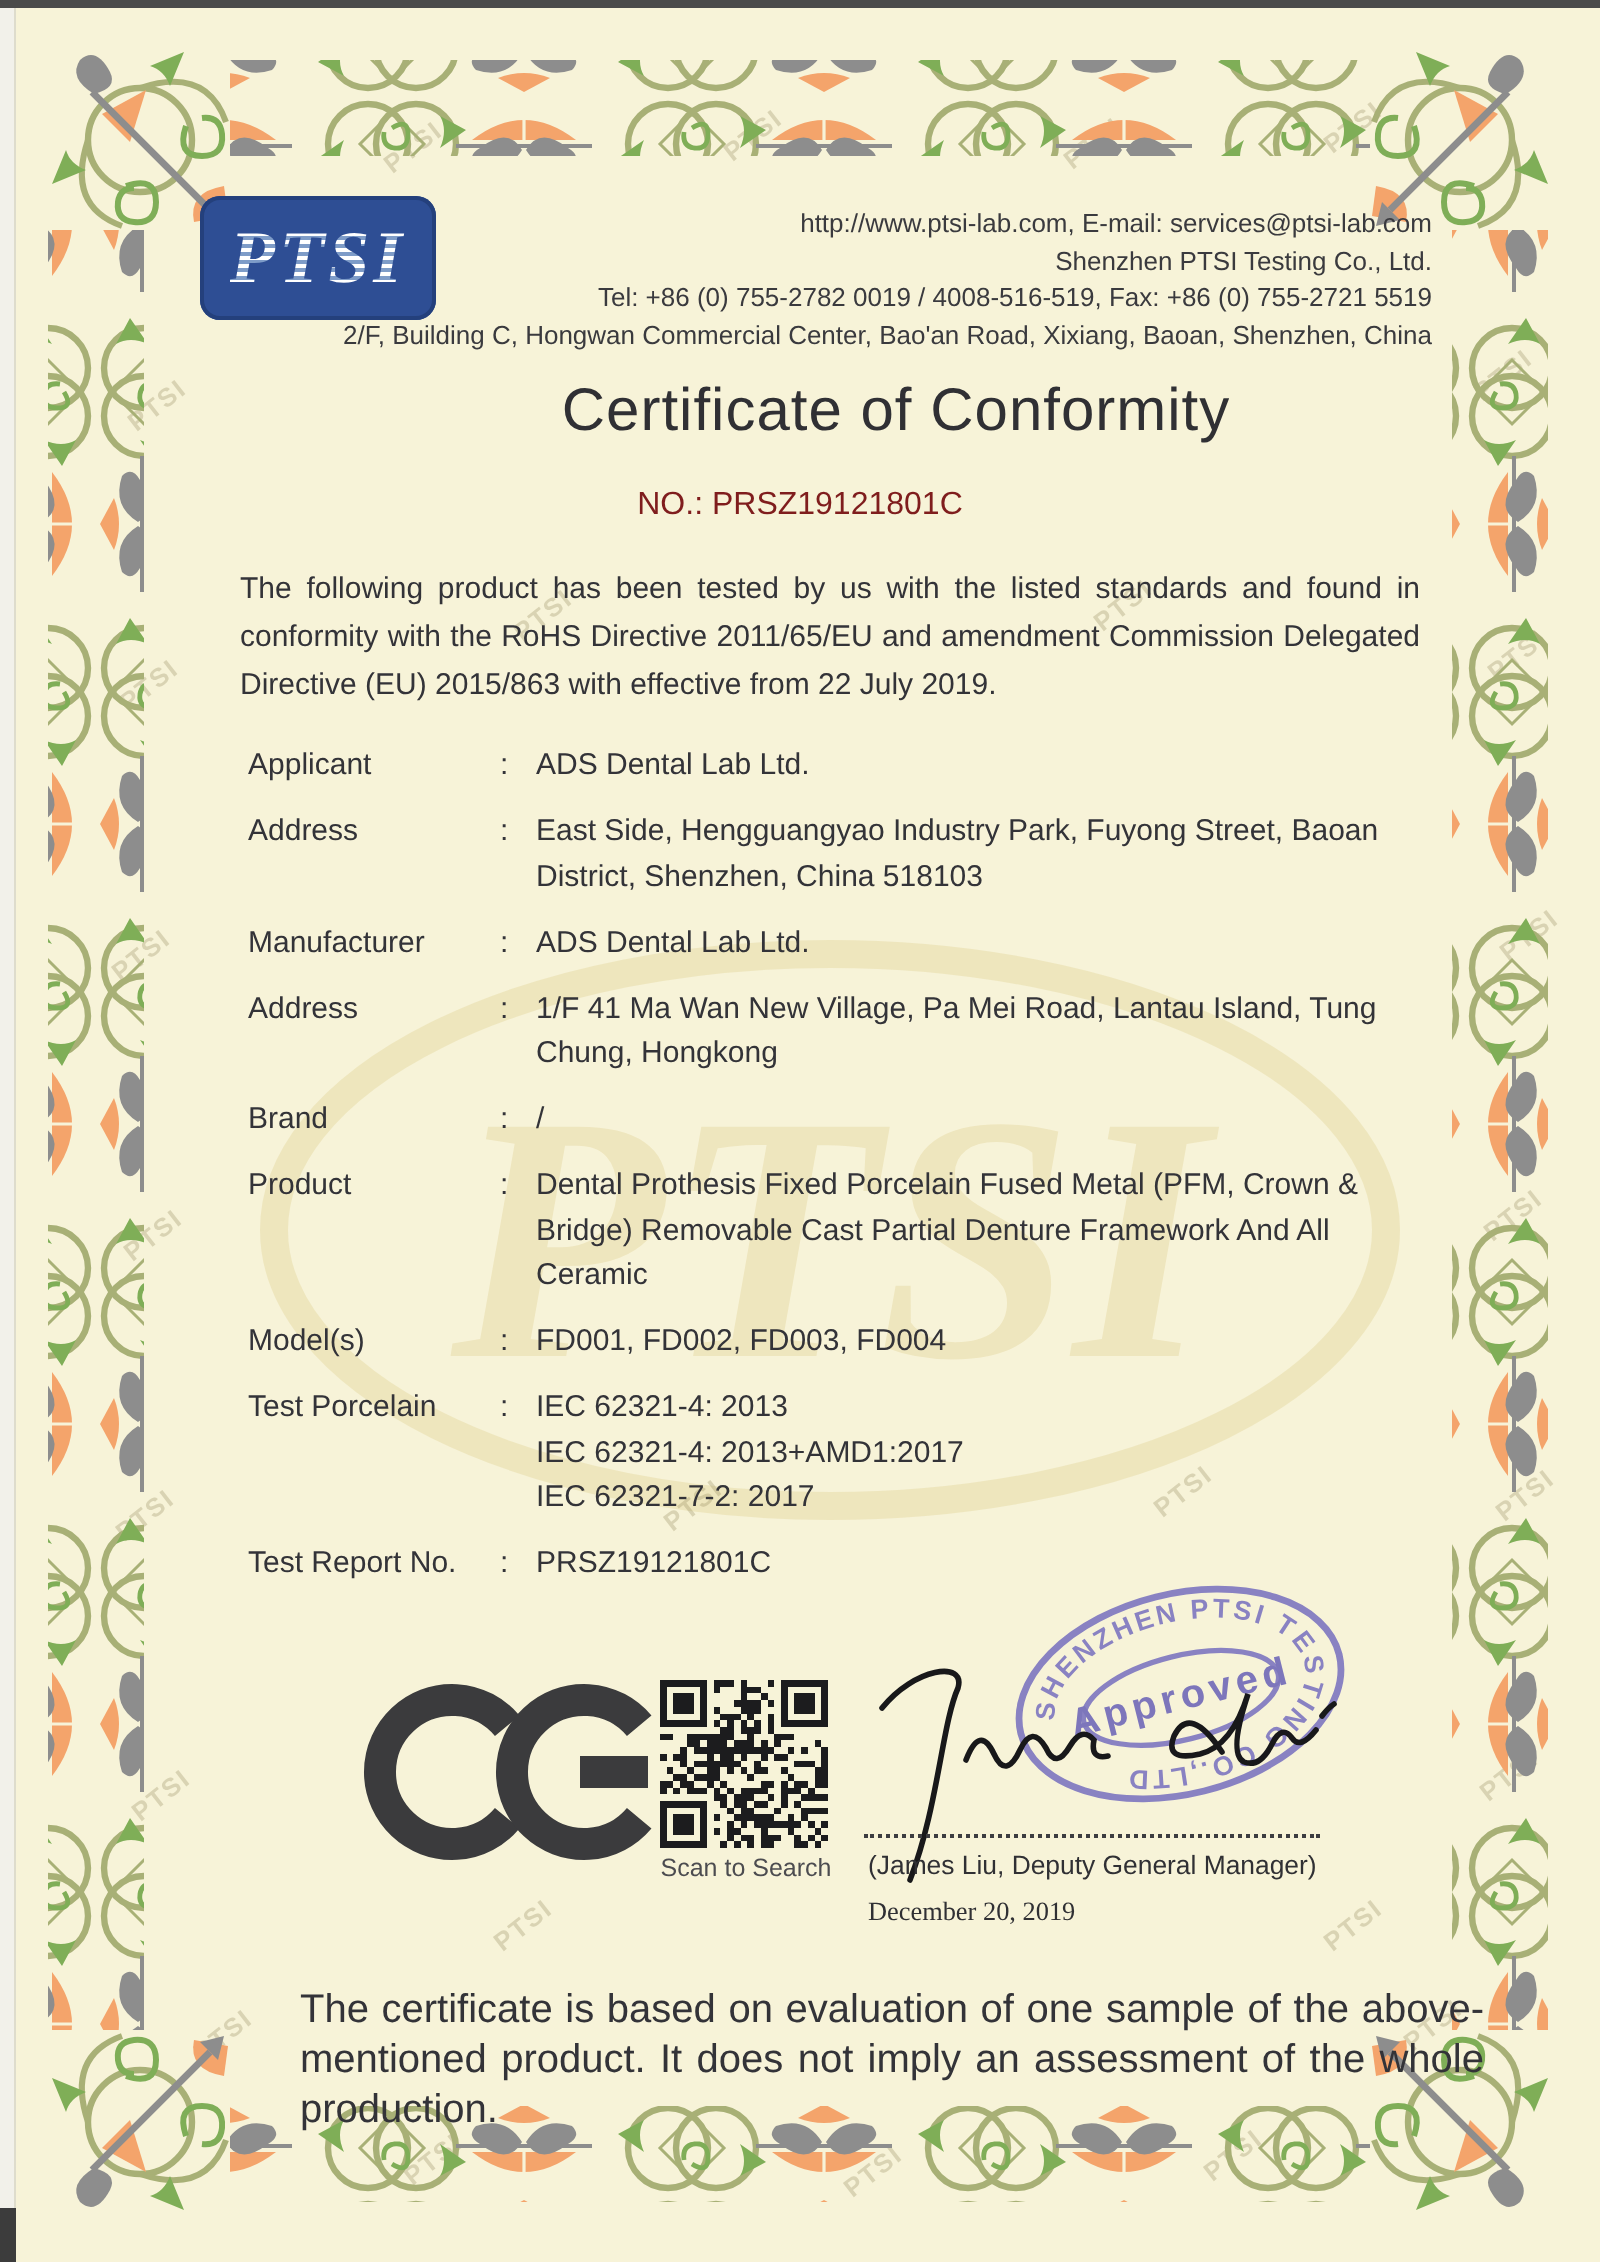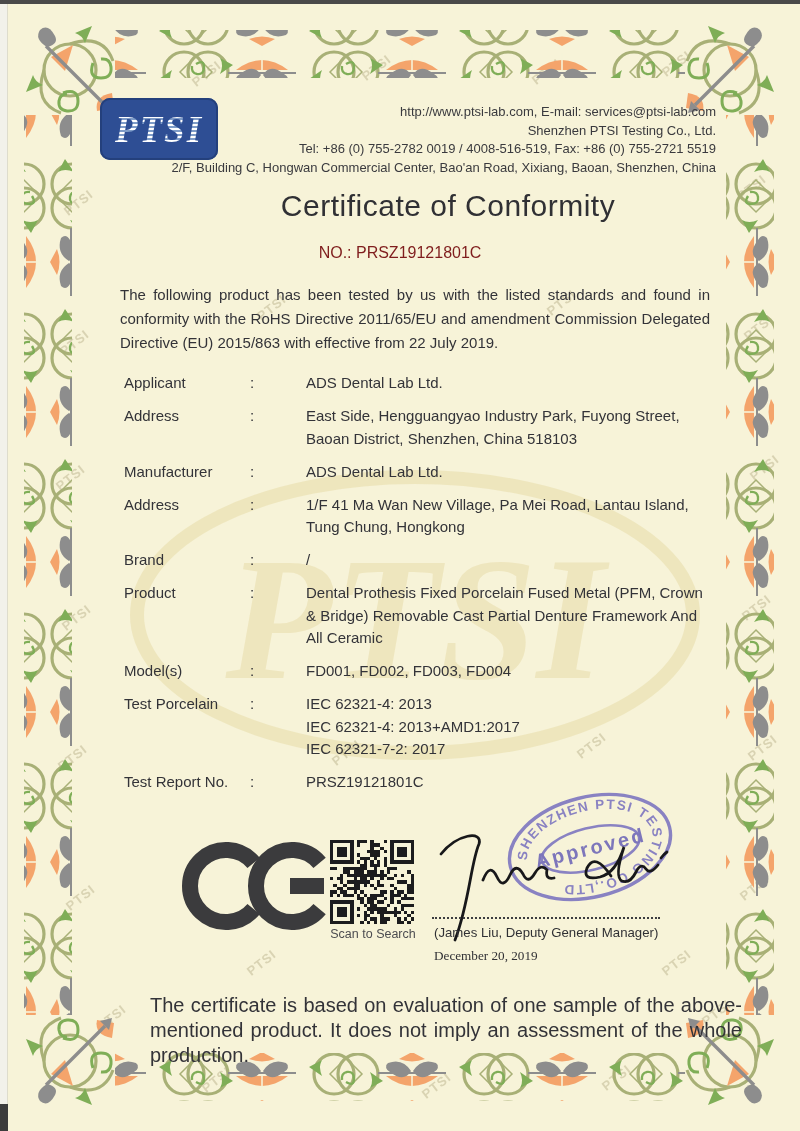--- a/index.html
+++ b/index.html
@@ -13,21 +13,21 @@
   .logo{position:absolute;left:100px;top:98px;width:118px;height:62px;background:#2e4e94;border-radius:10px;display:flex;align-items:center;justify-content:center;box-shadow:0 0 0 2px #24407c inset;}
   .logo span{font-family:"Liberation Serif",serif;font-style:italic;font-weight:bold;font-size:37px;letter-spacing:2px;background-image:repeating-linear-gradient(180deg,#ffffff 0 2px,#7e9cc8 2px 4px);-webkit-background-clip:text;background-clip:text;color:transparent;}
   .hdr{position:absolute;right:84px;top:103px;text-align:right;font-size:13px;line-height:18.5px;color:#3a3a3e;white-space:nowrap;}
   .title{position:absolute;left:0;top:189px;width:800px;text-align:center;font-size:30px;color:#303034;letter-spacing:0.5px;padding-left:48px;}
   .certno{position:absolute;left:0;top:244px;width:800px;text-align:center;font-size:16px;color:#7f1d1d;}
   .intro{position:absolute;left:120px;top:283px;width:590px;font-size:15px;line-height:24px;text-align:justify;}
   .fields{position:absolute;left:124px;top:372px;width:590px;font-size:15px;}
   .frow{display:flex;margin-bottom:10.5px;line-height:22.5px;}
   .flabel{width:126px;flex:none;}
   .fcolon{width:18px;flex:none;}
-  .fvalue{flex:1;margin-left:38px;}
+  .fvalue{flex:1;}
   .ce{position:absolute;left:178px;top:838px;}
   .qr-wrap{position:absolute;left:330px;top:840px;width:86px;text-align:center;}
   .qr{display:block;background:#f7f3d8;}
   .qr-cap{font-size:12.5px;color:#4c4c50;margin-top:3px;white-space:nowrap;}
   .stamp{position:absolute;left:495px;top:783px;transform:rotate(-14deg);opacity:0.9;}
   .sig{position:absolute;left:425px;top:818px;}
   .sigline{position:absolute;left:432px;top:917px;width:228px;border-bottom:2.5px dotted #3c3c40;}
   .sigcap{position:absolute;left:434px;top:925px;font-size:13.2px;color:#303034;}
   .sigdate{position:absolute;left:434px;top:948px;width:230px;font-size:13.2px;color:#303034;font-family:Liberation Serif, serif;}
   .footer{position:absolute;left:118px;top:993px;width:592px;font-size:20px;line-height:25px;text-align:justify;margin-left:32px;}

